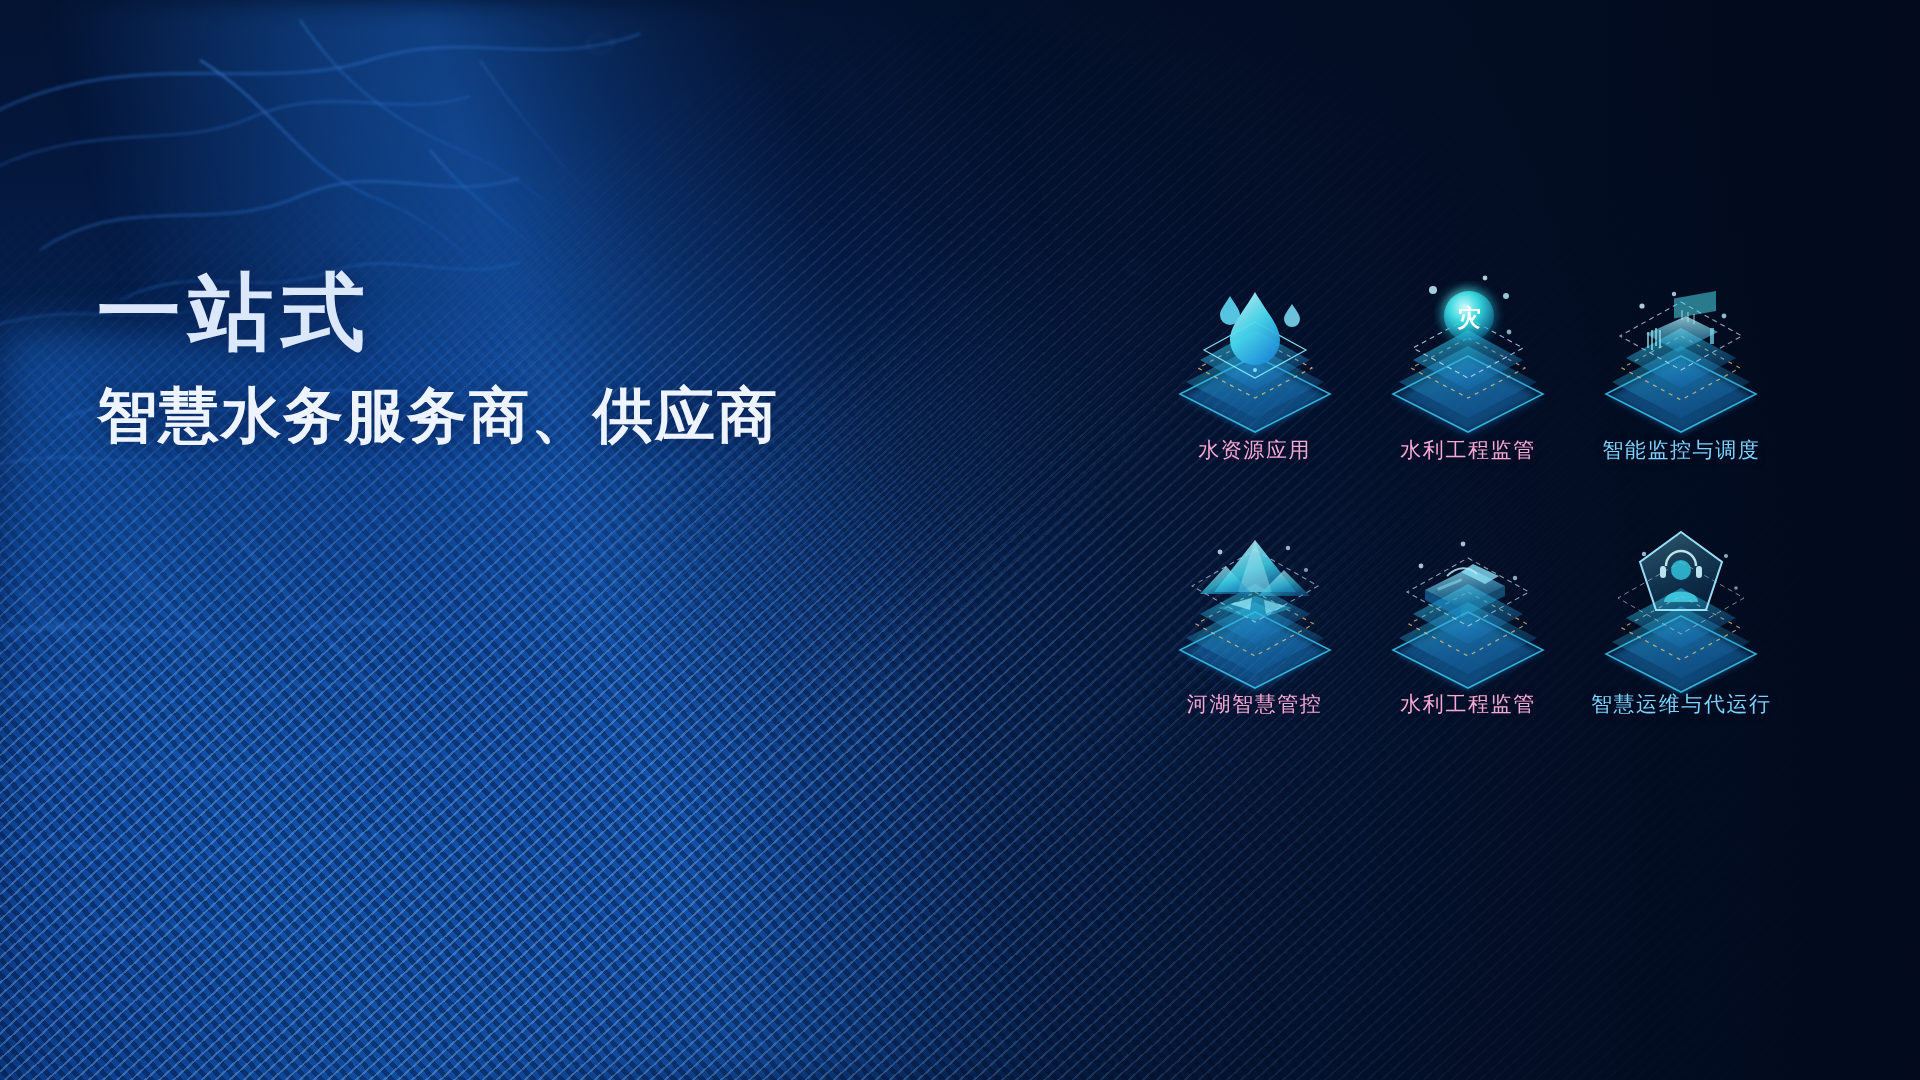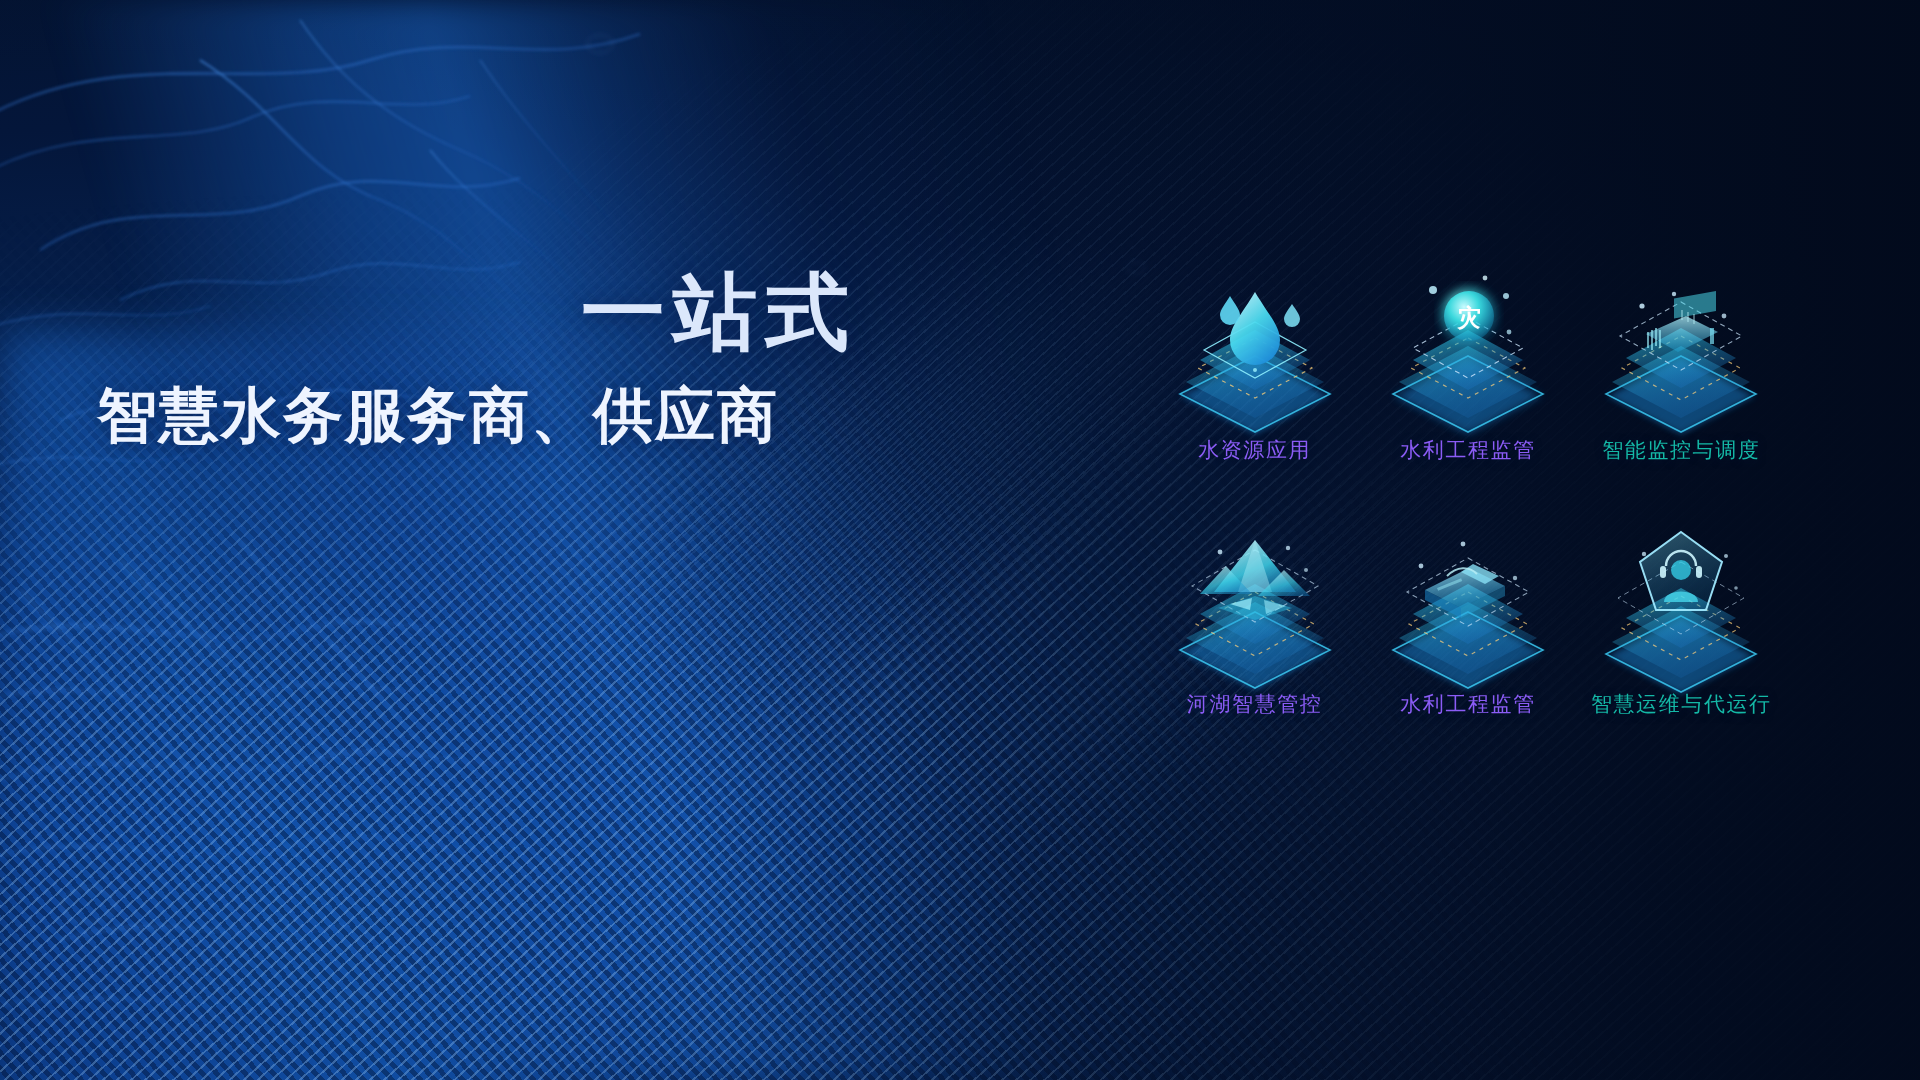--- a/index.html
+++ b/index.html
@@ -124,21 +124,20 @@
   }
   .headline {
     font-size: 84px;
     font-weight: 700;
     letter-spacing: 8px;
     line-height: 1.05;
     color: #dbe7fb;
     text-shadow: 0 2px 20px rgba(8,30,80,0.85);
     margin: 0;
     white-space: nowrap;
-    text-align: right;
   }
   .subhead {
     margin: 26px 0 0 0;
     font-size: 60px;
     font-weight: 700;
     letter-spacing: 2px;
     line-height: 1.12;
     color: #eef4ff;
     text-shadow: 0 2px 18px rgba(8,30,80,0.8);
     white-space: nowrap;
@@ -164,26 +163,26 @@
     width: 190px;
     height: 160px;
     position: relative;
     display: block;
   }
   .icon-art svg { width: 100%; height: 100%; display: block; overflow: visible; }
   .icon-label {
     margin-top: 4px;
     font-size: 21px;
     letter-spacing: 1.6px;
-    color: #8b5cf6;
+    color: #f9a8d4;
     text-align: center;
     white-space: nowrap;
     text-shadow: 0 1px 8px rgba(4,16,44,0.9);
   }
-  .icon-label.bright { color: #14b8a6; text-align: right; }
+  .icon-label.bright { color: #7dd3fc; text-align: right; }
 </style>
 </head>
 <body>
 
 <div id="stage">
 
   <div class="bg-layer bg-base"></div>
   <div class="bg-layer bg-sweep"></div>
   <div class="bg-layer bg-sweep2"></div>
   <div class="bg-layer bg-mesh"></div>

